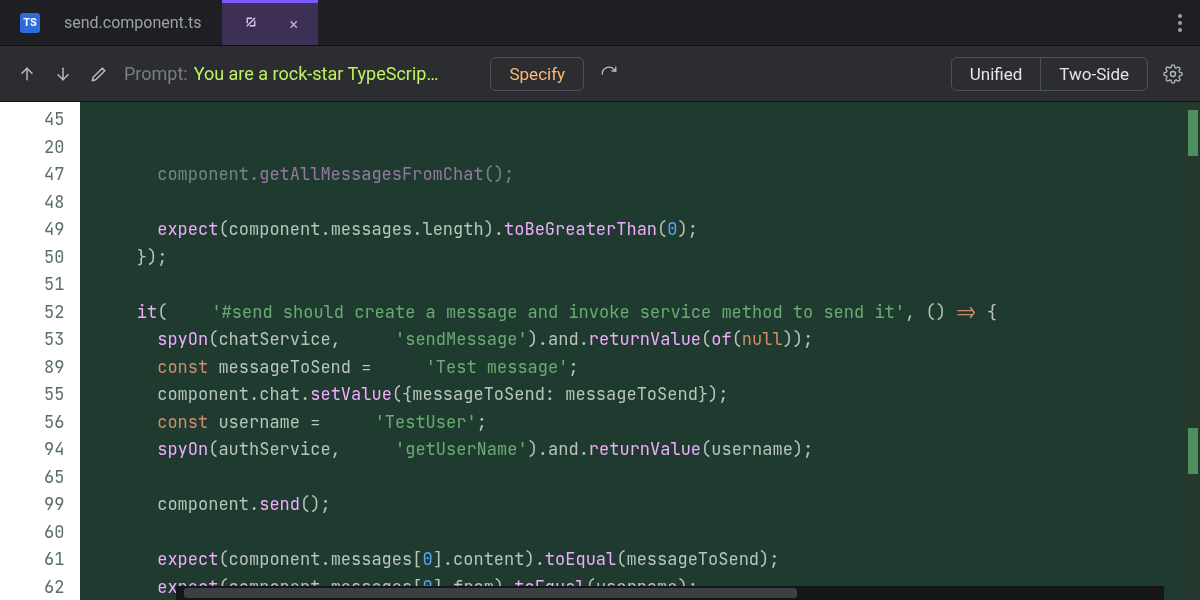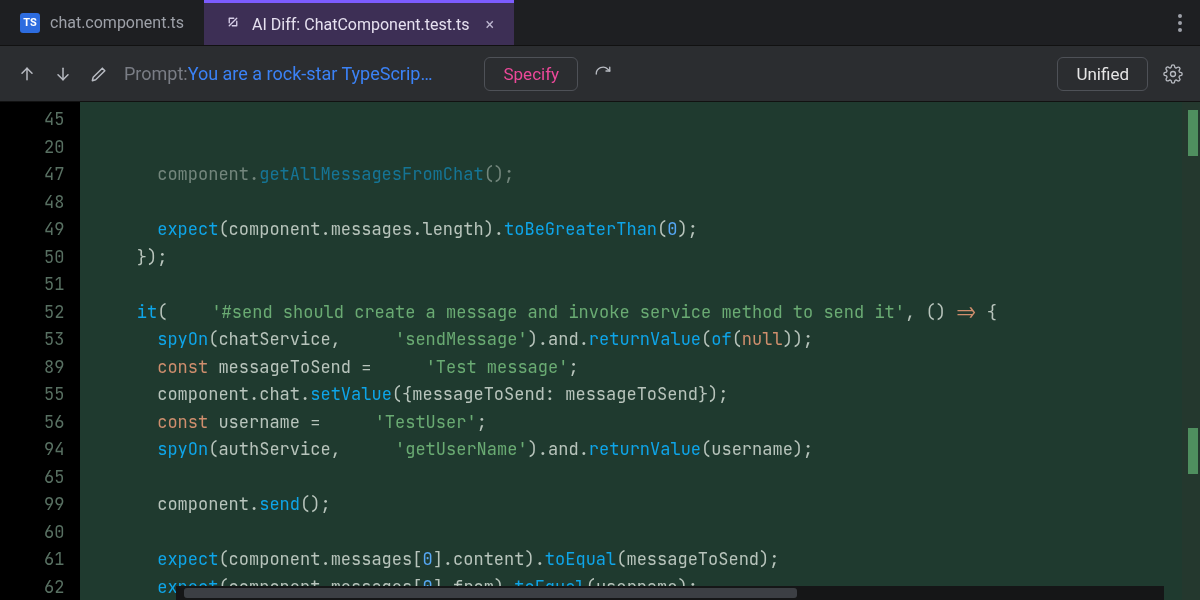--- a/index.html
+++ b/index.html
@@ -1,75 +1,74 @@
 <!DOCTYPE html>
 <html><head>
 <meta charset="utf-8">
 <style>
   * { margin: 0; padding: 0; box-sizing: border-box; }
   html, body { width: 1200px; height: 600px; overflow: hidden; background: #1e1f22; font-family: ui-sans-serif, -apple-system, "Segoe UI", Roboto, sans-serif; color: #bcbec4; }
   .tabs-bar { height: 46px; display: flex; align-items: stretch; background: #1e1f22; border-bottom: 1px solid #111; }
-  .tab { display: flex; align-items: center; gap: 10px; padding: 0 20px; font-size: 16px; color: #9da0a8; cursor: pointer; }
+  .tab { display: flex; align-items: center; gap: 24px; padding: 0 20px; font-size: 16px; color: #9da0a8; cursor: pointer; }
   .tab.inactive { background: #1e1f22; }
   .tab.active { background: #3d2f55; color: #e6e1f0; border-top: 3px solid #7c5cff; }
   .tab .ts-badge { display: inline-flex; align-items: center; justify-content: center; width: 20px; height: 20px; background: #2d6cdf; color: #fff; font-size: 11px; font-weight: 700; border-radius: 3px; }
   .tab .close { color: #bdb6d0; font-size: 16px; padding-left: 6px; }
   .tabs-spacer { flex: 1; }
   .tabs-menu { display: flex; align-items: center; padding: 0 18px; color: #9da0a8; font-size: 20px; }
   .dots { display: flex; flex-direction: column; gap: 3px; }
   .dots span { width: 4px; height: 4px; background: #9da0a8; border-radius: 50%; }
 
   .toolbar { height: 56px; display: flex; align-items: center; padding: 0 16px; gap: 14px; background: #2b2d30; border-bottom: 1px solid #111; }
   .tb-icon { width: 22px; height: 22px; color: #b7bac1; display: flex; align-items: center; justify-content: center; }
   .tb-icon svg { width: 20px; height: 20px; stroke: currentColor; fill: none; stroke-width: 1.8; stroke-linecap: round; stroke-linejoin: round; }
-  .prompt-wrap { display: flex; align-items: center; font-size: 18px; color: #7a7d85; max-width: 330px; overflow: hidden; white-space: nowrap; }
-  .prompt-wrap .val { color: #3b82f6; text-overflow: ellipsis; overflow: hidden; }
+  .prompt-wrap { display: flex; align-items: center; gap: 6px; font-size: 18px; color: #7a7d85; max-width: 330px; overflow: hidden; white-space: nowrap; }
+  .prompt-wrap .val { color: #bef264; text-overflow: ellipsis; overflow: hidden; }
   .btn { height: 34px; padding: 0 18px; border-radius: 6px; font-size: 17px; display: inline-flex; align-items: center; cursor: pointer; border: 1px solid transparent; }
   .btn.primary { background: #3369d6; color: #fff; }
-  .btn.secondary { background: transparent; color: #ec4899; border-color: #4e5157; }
+  .btn.secondary { background: transparent; color: #fdba74; border-color: #4e5157; }
   .refresh svg { width: 18px; height: 18px; stroke: #b7bac1; fill: none; stroke-width: 1.8; stroke-linecap: round; }
   .tb-spacer { flex: 1; }
   .seg { display: flex; border: 1px solid #4e5157; border-radius: 6px; overflow: hidden; }
   .seg div { padding: 6px 18px; font-size: 17px; color: #e5e5e5; cursor: pointer; }
   .seg div + div { border-left: 1px solid #4e5157; }
   .gear svg { width: 20px; height: 20px; stroke: #b7bac1; fill: none; stroke-width: 1.6; }
 
   .editor { position: relative; height: calc(600px - 46px - 56px); background: #1f3a2f; display: flex; font-family: "JetBrains Mono", Menlo, Consolas, monospace; font-size: 17px; line-height: 27.5px; }
-  .gutter { width: 80px; background: #000000; color: #587062; text-align: right; padding-right: 18px; padding-top: 4px; user-select: none; padding-left: 44px; }
+  .gutter { width: 80px; background: #ffffff; color: #587062; text-align: right; padding-right: 18px; padding-top: 4px; user-select: none; padding-left: 44px; }
   .gutter div { height: 27.5px; }
   .code-area { flex: 1; padding-top: 4px; padding-left: 16px; color: #b8c4bc; white-space: pre; position: relative; overflow: hidden; }
   .code-line { height: 27.5px; }
   .tok-kw { color: #cf8e6d; }
   .tok-str { color: #6aab73; margin-left: 44px; }
-  .tok-fn { color: #0ea5e9; }
+  .tok-fn { color: #f0abfc; }
   .tok-num { color: #56a8f5; }
   .tok-punc { color: #b8c4bc; }
   .tok-ident { color: #b8c4bc; }
   .right-gutter { width: 18px; background: #24382e; position: relative; }
   .rg-mark { position: absolute; right: 2px; width: 10px; height: 46px; background: #4f8f5f; }
   .scrollbar-h { position: absolute; left: 96px; right: 18px; bottom: 0; height: 14px; background: #151617; }
   .scrollbar-h .thumb { position: absolute; left: 8px; top: 2px; height: 10px; width: 62%; background: #3c3f44; border-radius: 3px; }
   .fade-line { filter: blur(0.3px); opacity: 0.55; }
 </style>
 </head>
 <body>
 
 <div class="tabs-bar">
   <div class="tab inactive">
     <span class="ts-badge">TS</span>
-    <span>chat.component.ts</span>
+    <span>send.component.ts</span>
   </div>
   <div class="tab active">
     <span>
       <svg viewBox="0 0 24 24" width="18" height="18" stroke="#d7cfe8" fill="none" stroke-width="1.8" stroke-linecap="round" stroke-linejoin="round">
           <path d="M7 17l10-10M7 7h6M7 7v6"></path>
           <path d="M17 17h-6M17 17v-6"></path>
         </svg>
     </span>
-    <span>AI Diff: ChatComponent.test.ts</span>
     <span class="close">×</span>
   </div>
   <div class="tabs-spacer"></div>
   <div class="tabs-menu">
     <div class="dots">
         <span></span>
         <span></span>
         <span></span>
       </div>
   </div>
@@ -101,20 +100,21 @@
   <div class="btn secondary">Specify</div>
   <div class="tb-icon refresh">
     <svg viewBox="0 0 24 24">
         <path d="M3 12a9 9 0 0 1 15.5-6.3L21 8"></path>
         <path d="M21 3v5h-5"></path>
       </svg>
   </div>
   <div class="tb-spacer"></div>
   <div class="seg">
     <div>Unified</div>
+    <div>Two-Side</div>
   </div>
   <div class="tb-icon gear">
     <svg viewBox="0 0 24 24">
         <circle cx="12" cy="12" r="3"></circle>
         <path d="M19.4 15a1.7 1.7 0 0 0 .34 1.87l.06.06a2 2 0 1 1-2.83 2.83l-.06-.06a1.7 1.7 0 0 0-1.87-.34 1.7 1.7 0 0 0-1 1.56V21a2 2 0 0 1-4 0v-.09a1.7 1.7 0 0 0-1-1.56 1.7 1.7 0 0 0-1.87.34l-.06.06a2 2 0 1 1-2.83-2.83l.06-.06a1.7 1.7 0 0 0 .34-1.87 1.7 1.7 0 0 0-1.56-1H3a2 2 0 0 1 0-4h.09a1.7 1.7 0 0 0 1.56-1 1.7 1.7 0 0 0-.34-1.87l-.06-.06A2 2 0 1 1 7.08 4.25l.06.06a1.7 1.7 0 0 0 1.87.34H9a1.7 1.7 0 0 0 1-1.56V3a2 2 0 0 1 4 0v.09a1.7 1.7 0 0 0 1 1.56 1.7 1.7 0 0 0 1.87-.34l.06-.06a2 2 0 1 1 2.83 2.83l-.06.06a1.7 1.7 0 0 0-.34 1.87V9a1.7 1.7 0 0 0 1.56 1H21a2 2 0 0 1 0 4h-.09a1.7 1.7 0 0 0-1.56 1z"></path>
       </svg>
   </div>
 </div>
 
 <div class="editor">

